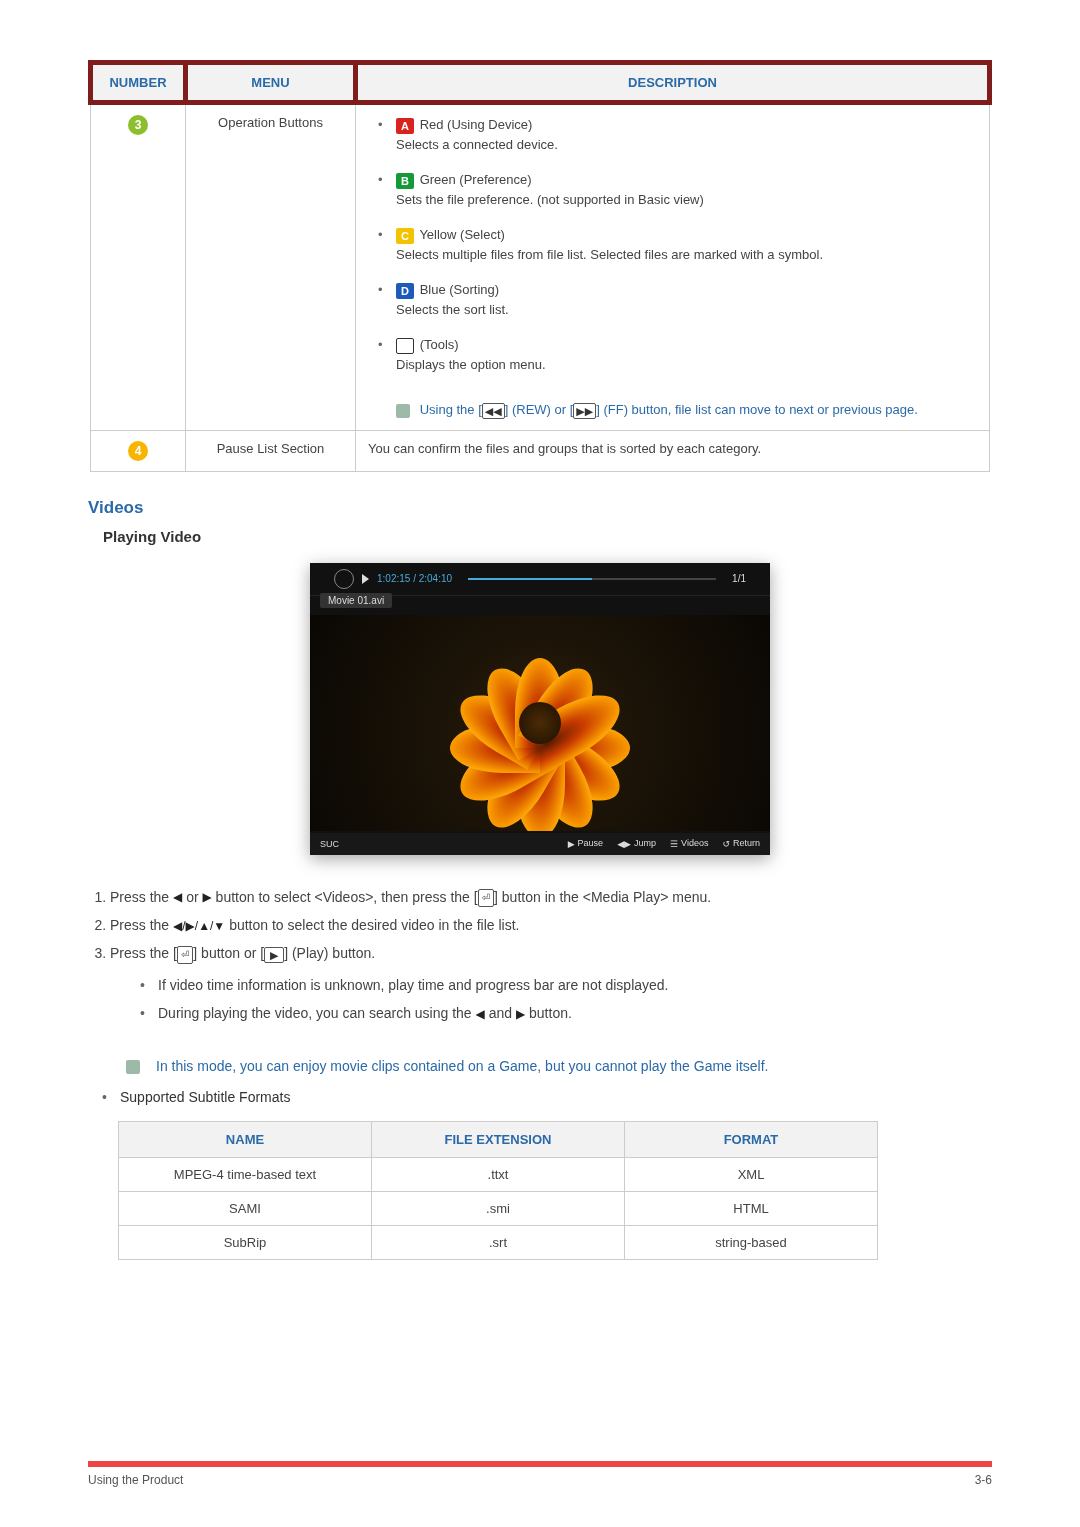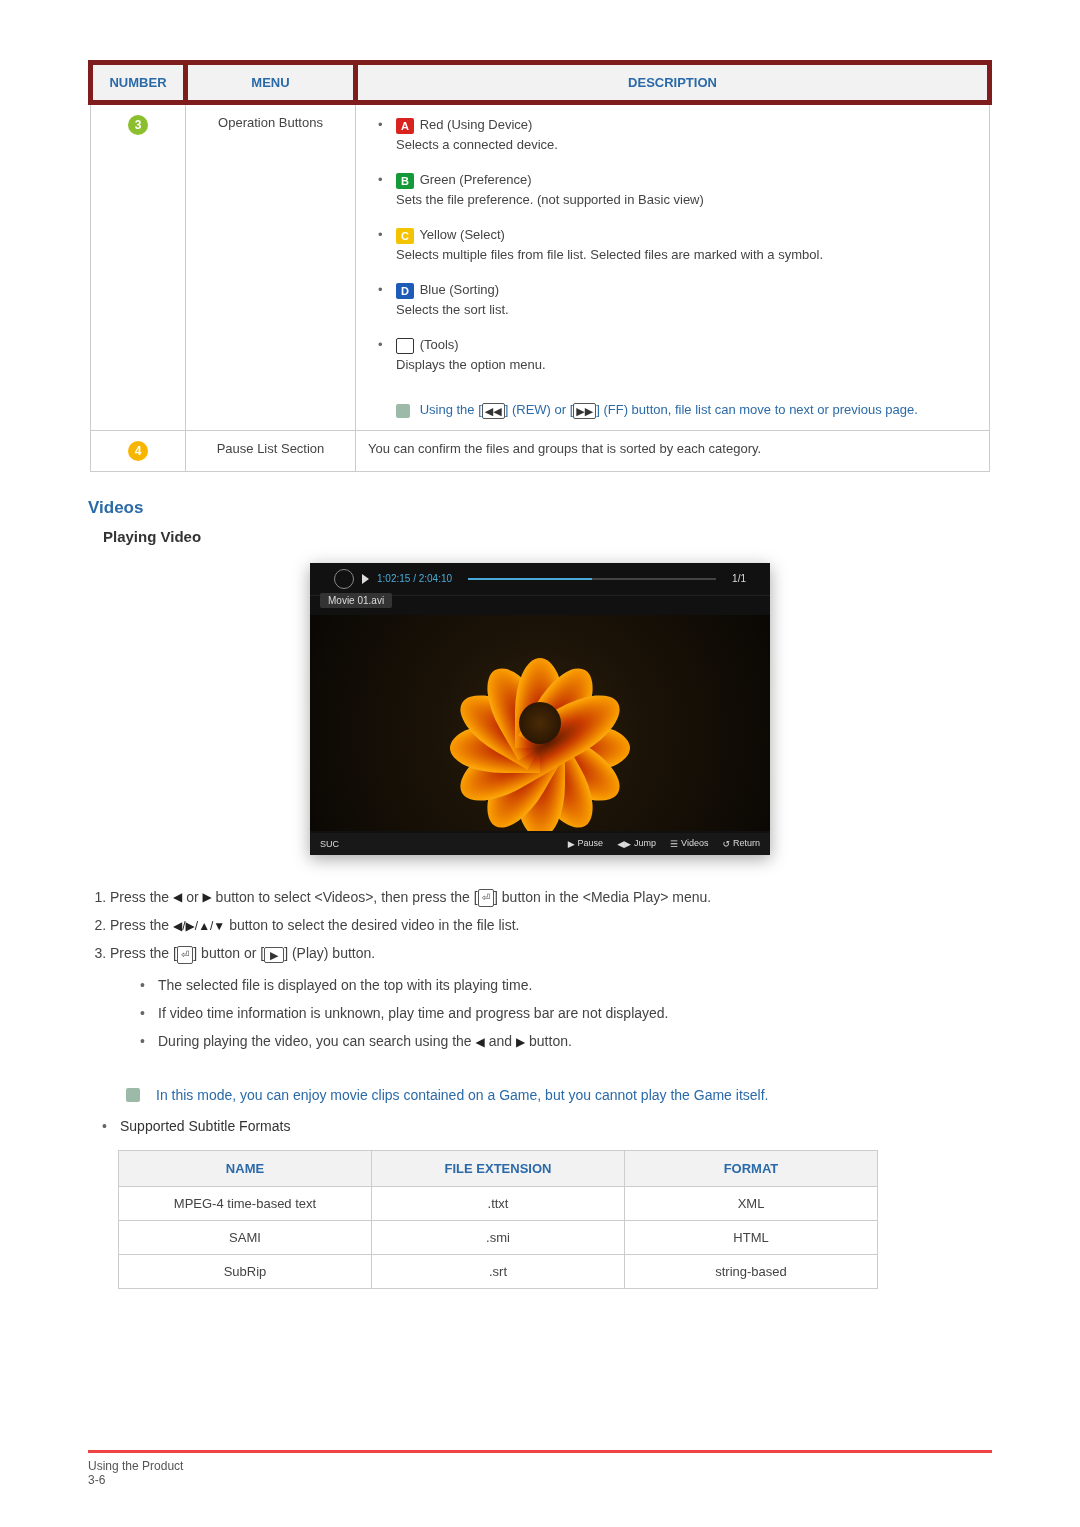--- a/index.html
+++ b/index.html
@@ -295,27 +295,26 @@
     text-align: center;
     font-size: 13px;
     color: #444;
     margin-left: 35px;
   }
   .footer {
     position: absolute;
     bottom: 40px;
     left: 88px;
     right: 88px;
-    border-top: 3px solid #ef4444;
+    border-top: 6px solid #ef4444;
     padding-top: 6px;
     display: flex;
     justify-content: space-between;
     font-size: 12px;
     color: #555;
-    flex-direction: column;
   }
   .arrow-glyph {
     display: inline-block;
     font-size: 12px;
     vertical-align: middle;
     color: #222;
   }
   .enter-key {
     display: inline-block;
     border: 1px solid #555;
@@ -432,21 +431,20 @@
 <ol class="steps">
   <li>
     <span>Press the </span><span class="arrow-glyph">◀</span><span> or </span><span class="arrow-glyph">▶</span><span> button to select &lt;Videos&gt;, then press the [</span><span class="enter-key">⏎</span><span>] button in the &lt;Media Play&gt; menu.</span>
   </li>
   <li>
     <span>Press the </span><span class="arrow-glyph">◀/▶/▲/▼</span><span> button to select the desired video in the file list.</span>
   </li>
   <li>
     <span>Press the [</span><span class="enter-key">⏎</span><span>] button or [</span><span class="key-btn">▶</span><span>] (Play) button.</span>
     <ul class="sub-bullets">
-      <li>The selected file is displayed on the top with its playing time.</li>
       <li>If video time information is unknown, play time and progress bar are not displayed.</li>
       <li>
         <span>During playing the video, you can search using the </span><span class="arrow-glyph">◀</span><span> and </span><span class="arrow-glyph">▶</span><span> button.</span>
       </li>
     </ul>
   </li>
 </ol>
 
 <div class="info-note">
   <span class="note-icon"></span>

